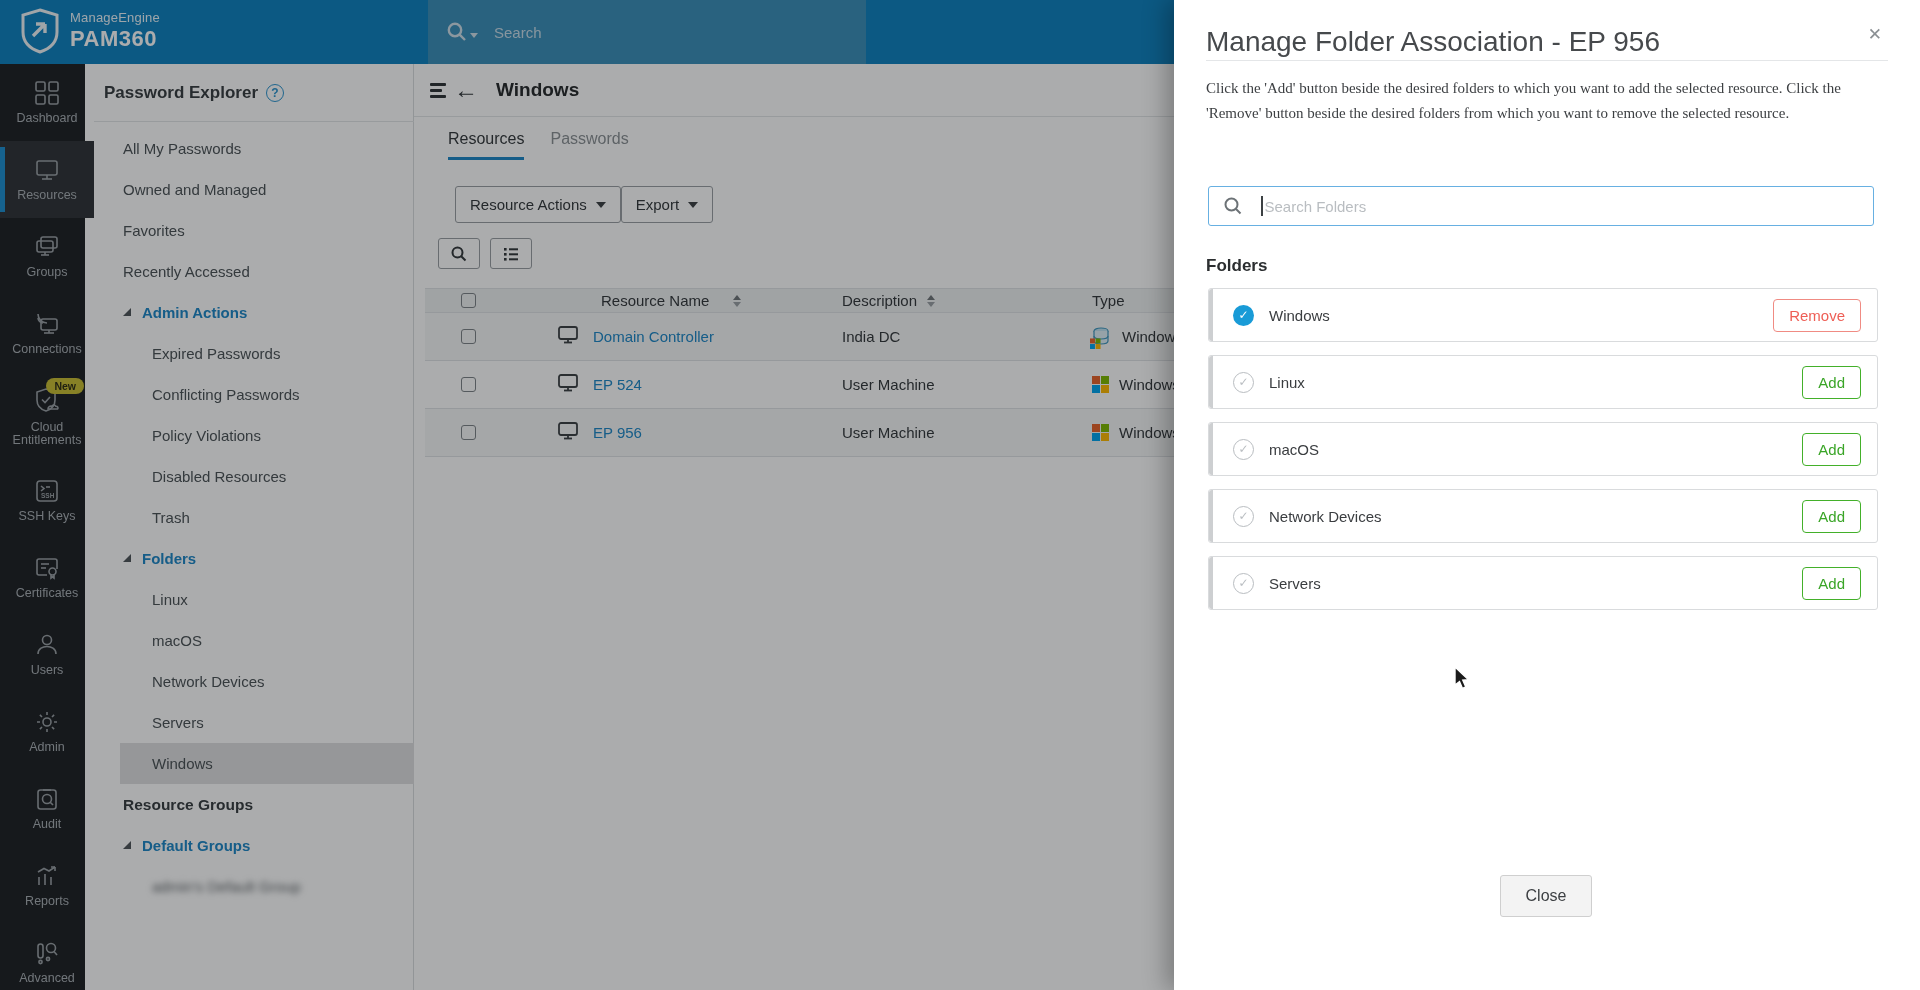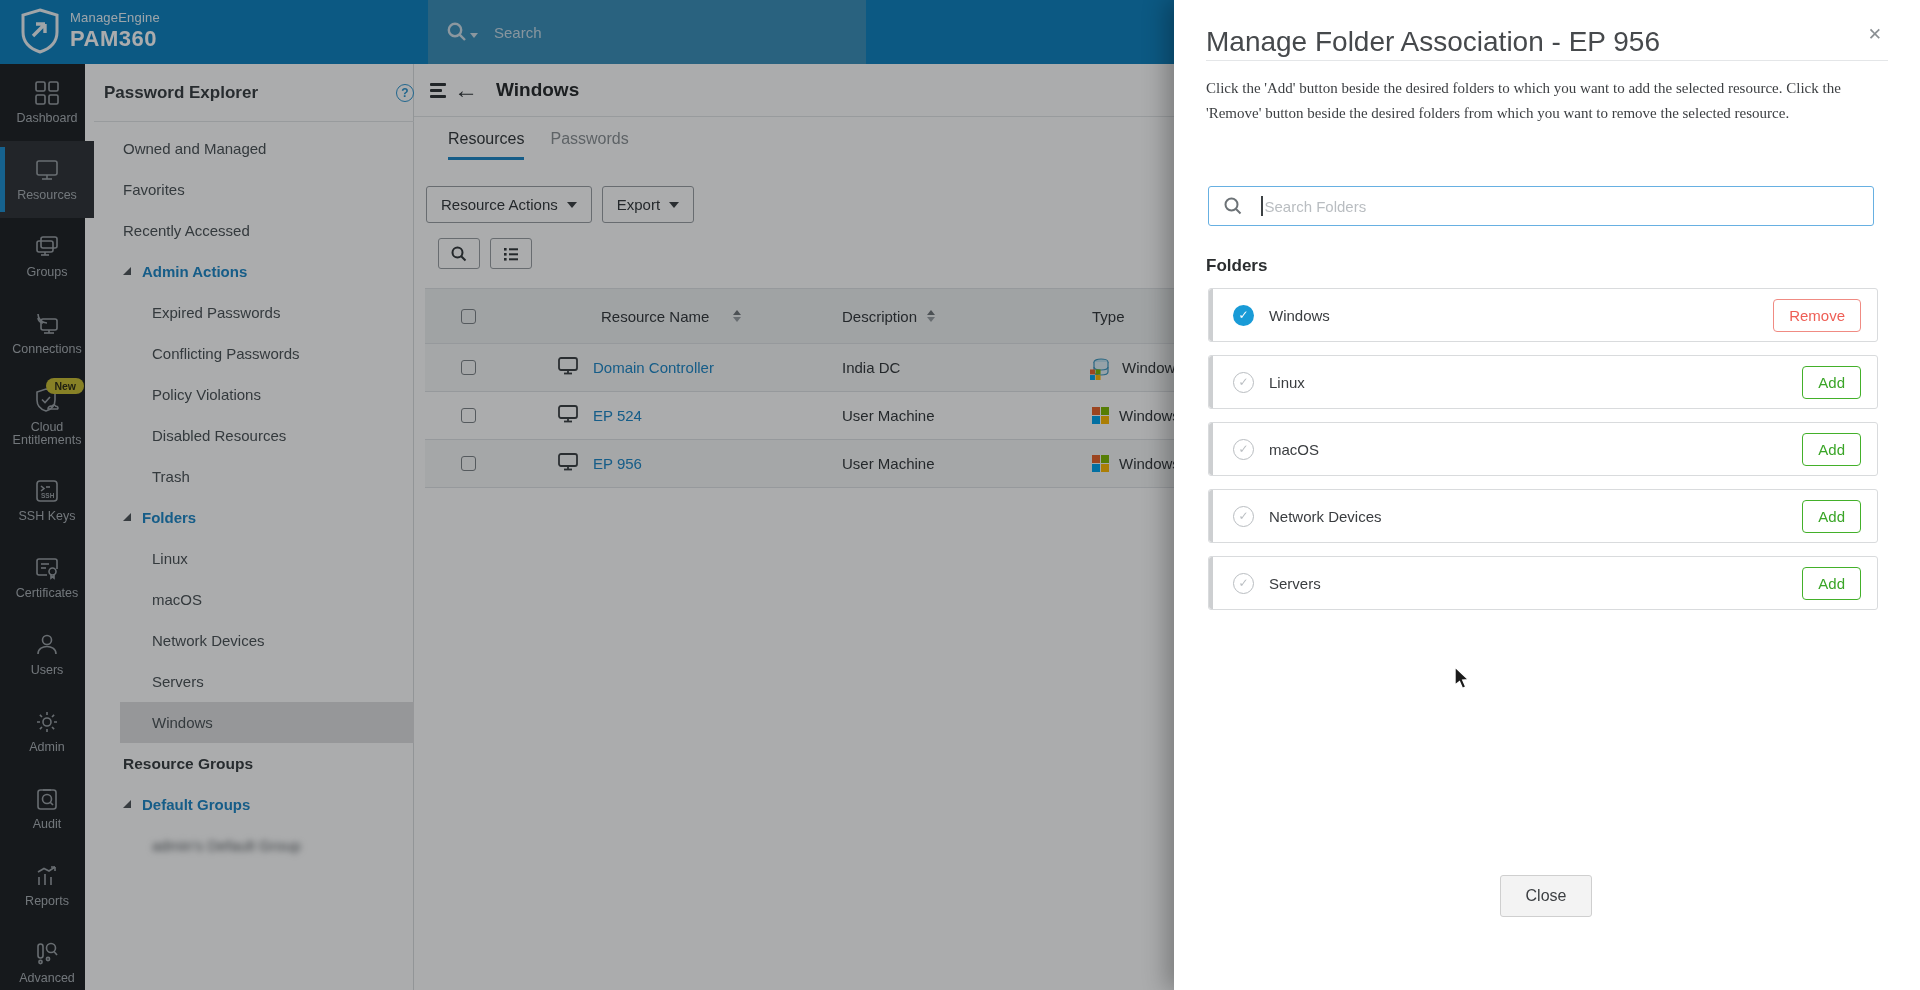--- a/index.html
+++ b/index.html
@@ -23,21 +23,21 @@
   .rail-item { position:relative; width:94px; height:77px; display:flex; flex-direction:column; align-items:center; justify-content:center; gap:6px; color:#9aa0a5; }
   .rail-item.tall { height:90px; }
   .rail-item .lbl { font-size:12.5px; color:#a9afb4; text-align:center; line-height:13px; }
   .rail-item.active { background:#2f3337; }
   .rail-item.active::before { content:""; position:absolute; left:0; top:6px; bottom:6px; width:5px; background:#1d8fd1; }
   .rail-item svg { stroke:#9aa0a5; fill:none; stroke-width:1.6; }
   .badge-new { position:absolute; top:6px; right:10px; background:#c9be33; color:#2c2c13; font-size:10.5px; font-weight:700; padding:2px 8px; border-radius:9px; }
 
   
   .explorer { position:absolute; left:94px; top:64px; width:320px; height:926px; background:#fff; border-right:1px solid #d9dcde; z-index:1; }
-  .explorer-header { position:absolute; left:0; top:0; width:320px; height:58px; display:flex; align-items:center; padding-left:10px; border-bottom:1px solid #e3e5e7;justify-content:space-between; }
+  .explorer-header { position:absolute; left:0; top:0; width:320px; height:58px; display:flex; align-items:center; padding-left:10px; border-bottom:1px solid #e3e5e7; }
   .explorer-header .t { font-size:17px; font-weight:700; color:#383d40; }
   .help-badge { width:18px; height:18px; border:1.5px solid #2d95cf; color:#2d95cf; border-radius:50%; font-size:12px; font-weight:700; display:inline-flex; align-items:center; justify-content:center; margin-left:8px; }
   .ex-list { position:absolute; left:0; top:64px; width:320px; }
   .ex-item { position:relative; height:41px; display:flex; align-items:center; padding-left:29px; font-size:15px; color:#4b5256; cursor:default; }
   .ex-item.sub { padding-left:58px; }
   .ex-item.section { color:#1d87c7; font-weight:700; }
   .ex-item.head { color:#383d40; font-weight:700; font-size:15.5px; }
   .ex-item.selected { background:#dfe0e1; margin-left:26px; padding-left:32px; }
   .tri { width:0; height:0; border-bottom:8px solid #4f555a; border-left:8px solid transparent; margin-right:11px; margin-top:-2px; }
   .blurred { filter:blur(3px); color:#5a5f63; }
@@ -46,31 +46,31 @@
   .content { position:absolute; left:414px; top:64px; width:760px; height:926px; background:#fff; overflow:hidden; z-index:1; }
   .page-head { position:absolute; left:0; top:0; width:760px; height:53px; display:flex; align-items:center; padding-left:16px; border-bottom:1px solid #e3e5e7; }
   .menu-glyph { display:flex; flex-direction:column; gap:3px; margin-right:8px; }
   .menu-glyph i { display:block; height:3px; background:#2e3336; border-radius:1px; }
   .menu-glyph i:nth-child(1){ width:16px;} .menu-glyph i:nth-child(2){ width:12px;} .menu-glyph i:nth-child(3){ width:16px;}
   .back-arrow { font-size:24px; color:#2e3336; margin-right:18px; line-height:20px; }
   .page-title { font-size:19px; font-weight:700; color:#26292b; }
   .tabs { position:absolute; left:34px; top:66px; display:flex; gap:26px; }
   .tab { font-size:16px; color:#8a9094; padding-bottom:9px; }
   .tab.active { color:#33383b; border-bottom:3px solid #1d87c7; }
-  .btn-row { position:absolute; left:12px; top:122px; display:flex; gap:10px; }
+  .btn-row { position:absolute; left:41px; top:122px; display:flex; }
   .btn { border:1px solid #999fa3; border-radius:3px; background:#fff; color:#33383b; font-size:15px; padding:9px 14px; display:flex; align-items:center; gap:9px; }
   .btn .caret { width:0; height:0; border-left:5px solid transparent; border-right:5px solid transparent; border-top:6px solid #3c4144; }
   .iconbtn-row { position:absolute; left:24px; top:174px; display:flex; gap:10px; }
   .iconbtn { width:42px; height:31px; border:1px solid #999fa3; border-radius:3px; background:#fff; display:flex; align-items:center; justify-content:center; }
   .iconbtn svg { stroke:#33383b; fill:none; stroke-width:2; }
 
   
   .table { position:absolute; left:11px; top:224px; width:860px; font-size:15px; color:#33383b; }
   .trow { display:flex; align-items:center; height:48px; border-bottom:1px solid #e0e3e5; }
-  .thead { background:#eff1f2; height:56px; border-top:1px solid #e0e3e5; font-size:15px;text-align:right; }
+  .thead { background:#eff1f2; height:25px; border-top:1px solid #e0e3e5; font-size:15px;text-align:right; }
   .trow.odd { background:#f6f7f7; }
   .c1 { width:90px; display:flex; justify-content:flex-start; padding-left:36px; }
   .c2 { width:327px; display:flex; align-items:center; padding-left:42px; gap:14px; }
   .c3 { width:250px; }
   .c4 { flex:1; display:flex; align-items:center; gap:10px; }
   .cb { width:15px; height:15px; border:1.6px solid #7d8387; border-radius:3px; background:transparent; }
   .sort { display:flex; flex-direction:column; gap:2px; margin-left:10px; }
   .sort i { width:0; height:0; border-left:4px solid transparent; border-right:4px solid transparent; display:block; }
   .sort .up { border-bottom:5px solid #6f7579; }
   .sort .dn { border-top:5px solid #9aa0a4; }
@@ -246,20 +246,23 @@
     </div>
   </div>
 
   <div class="explorer">
     <div class="explorer-header">
       <span class="t">Password Explorer</span>
       <span class="help-badge">?</span>
     </div>
     <div class="ex-list">
       <div class="ex-item">
+          <span>All My Passwords</span>
+        </div>
+      <div class="ex-item">
           <span>Owned and Managed</span>
         </div>
       <div class="ex-item">
           <span>Favorites</span>
         </div>
       <div class="ex-item">
           <span>Recently Accessed</span>
         </div>
       <div class="ex-item section">
           <span class="tri"></span>

